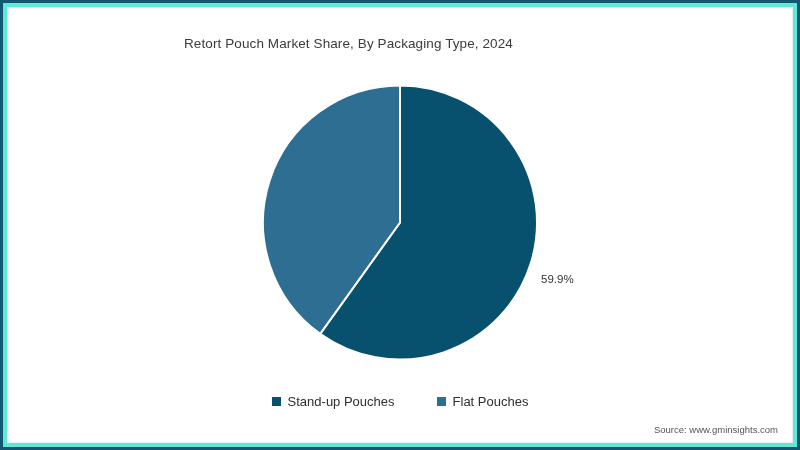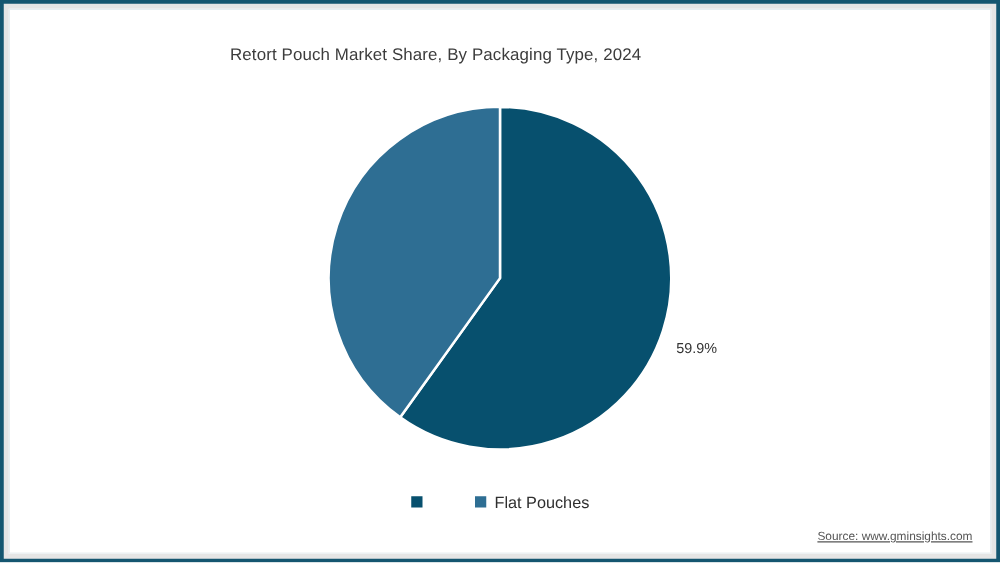--- a/index.html
+++ b/index.html
@@ -4,21 +4,21 @@
 <style>
   html, body {
     margin: 0;
     padding: 0;
     background: #ffffff;
   }
   #canvas {
     position: relative;
     width: 800px;
     height: 450px;
-    background: #e5e5e5;
+    background: #5eead4;
     box-sizing: border-box;
     overflow: hidden;
     font-family: "Liberation Sans", sans-serif;
   }
   
   #frame-outer {
     position: absolute;
     left: 0; top: 0;
     width: 800px; height: 450px;
     box-sizing: border-box;
@@ -98,21 +98,20 @@
     white-space: nowrap;
   }
 
   #source-note {
     position: absolute;
     right: 22px;
     top: 424px;
     font-size: 9.5px;
     color: #555555;
     white-space: nowrap;
-    text-decoration: underline;
   }
 </style>
 </head>
 <body>
 
 <div id="canvas">
 
   <div id="frame-inner"></div>
 
   <div id="chart-title">Retort Pouch Market Share, By Packaging Type, 2024</div>
@@ -125,20 +124,21 @@
           <path d="M 137 137.5 L 57.17 248.84 A 137 137 0 0 1 137.00 0.50 Z" fill="#2e6e93" stroke="#ffffff" stroke-width="2"></path>
         </g>
     </svg>
   </div>
 
   <div id="pct-label">59.9%</div>
 
   <div id="legend">
     <div class="legend-item">
       <span class="legend-swatch" id="sw0" style="background: rgb(7, 80, 110);"></span>
+      <span class="legend-label">Stand-up Pouches</span>
     </div>
     <div class="legend-item">
       <span class="legend-swatch" id="sw1" style="background: rgb(46, 110, 147);"></span>
       <span class="legend-label">Flat Pouches</span>
     </div>
   </div>
 
   <div id="source-note">Source: www.gminsights.com</div>
 
   <div id="frame-outer"></div>

